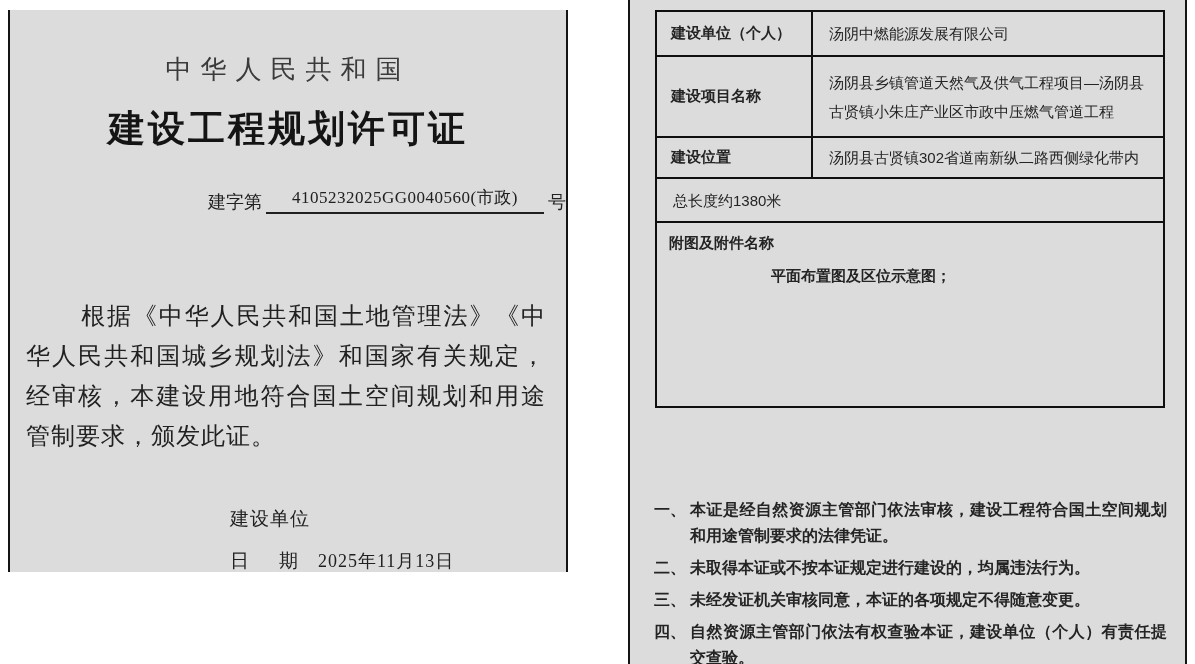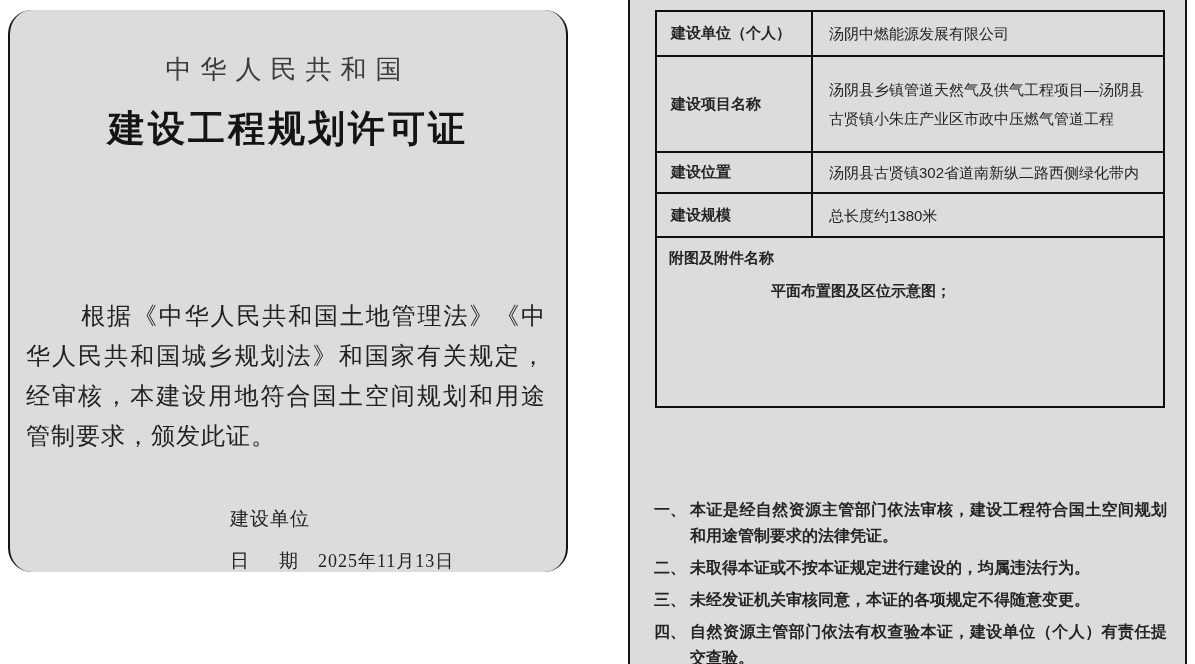--- a/index.html
+++ b/index.html
@@ -11,21 +11,21 @@
     font-family:"Liberation Sans", sans-serif;
     color:#1f1f1f;
   }
   
   .page {
     position:absolute;
     background:#dcdcdc;
     border-left:2px solid #141414;
     border-right:2px solid #141414;
   }
-  .page-left  { left:8px;  top:10px; width:560px; height:562px;border-radius:24px; }
+  .page-left  { left:8px;  top:10px; width:560px; height:562px; }
   .page-right { left:628px; top:0;   width:559px; height:664px; }
 
   
   .country {
     position:absolute; top:42px; left:0; width:100%;
     text-align:center;
     font-family:"Liberation Serif", serif;
     font-size:26px; letter-spacing:9px; color:#3b3b3b;
   }
   .cert-title {
@@ -70,21 +70,21 @@
     position:absolute; left:25px; top:10px; width:510px; height:398px;
     border:2px solid #0f0f0f;
     display:flex; flex-direction:column;
   }
   .info-row {
     display:flex;
     border-bottom:2px solid #0f0f0f;
     flex:0 0 auto;
   }
   .row-h1 { height:45px; }
-  .row-h2 { height:96px; }
+  .row-h2 { height:81px; }
   .row-h3 { height:41px; }
   .row-h4 { height:44px; }
   .info-label {
     width:156px;
     border-right:2px solid #0f0f0f;
     display:flex; align-items:center;
     padding-left:14px;
     font-weight:bold; font-size:15px; color:#242424;
   }
   .info-value {
@@ -117,20 +117,25 @@
   .note-num  { flex:0 0 36px; }
   .note-text { flex:1; text-align:justify; }
 </style>
 </head>
 <body>
 
 <div class="page page-left">
   <div class="country">中华人民共和国</div>
   <div class="cert-title">建设工程规划许可证</div>
 
+  <div class="permit-line">
+    <span>建字第</span>
+    <span class="permit-number">4105232025GG0040560(市政)</span>
+    <span>号</span>
+  </div>
 
   <div class="left-body">根据《中华人民共和国土地管理法》《中华人民共和国城乡规划法》和国家有关规定，经审核，本建设用地符合国土空间规划和用途管制要求，颁发此证。</div>
 
   <div class="issuer-line">建设单位</div>
 
   <div class="date-line">
     <span class="date-word-1">日</span>
     <span class="date-word-2">期</span>
     <span class="date-value">2025年11月13日</span>
   </div>
@@ -145,21 +150,20 @@
     </div>
     <div class="info-row row-h2">
       <div class="info-label">建设项目名称</div>
       <div class="info-value">汤阴县乡镇管道天然气及供气工程项目—汤阴县古贤镇小朱庄产业区市政中压燃气管道工程</div>
     </div>
     <div class="info-row row-h3">
       <div class="info-label">建设位置</div>
       <div class="info-value">汤阴县古贤镇302省道南新纵二路西侧绿化带内</div>
     </div>
     <div class="info-row row-h4">
-      <div class="info-label">建设规模</div>
       <div class="info-value">总长度约1380米</div>
     </div>
     <div class="attachment-cell">
       <div>附图及附件名称</div>
       <div class="attachment-value">平面布置图及区位示意图；</div>
     </div>
   </div>
 
 
   <ul class="notes-list">

